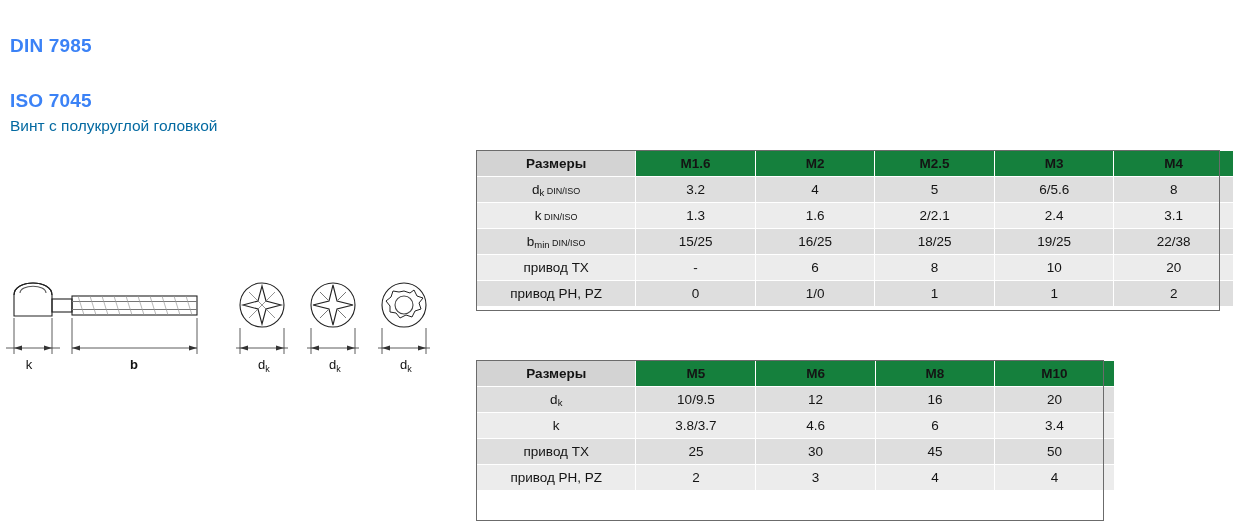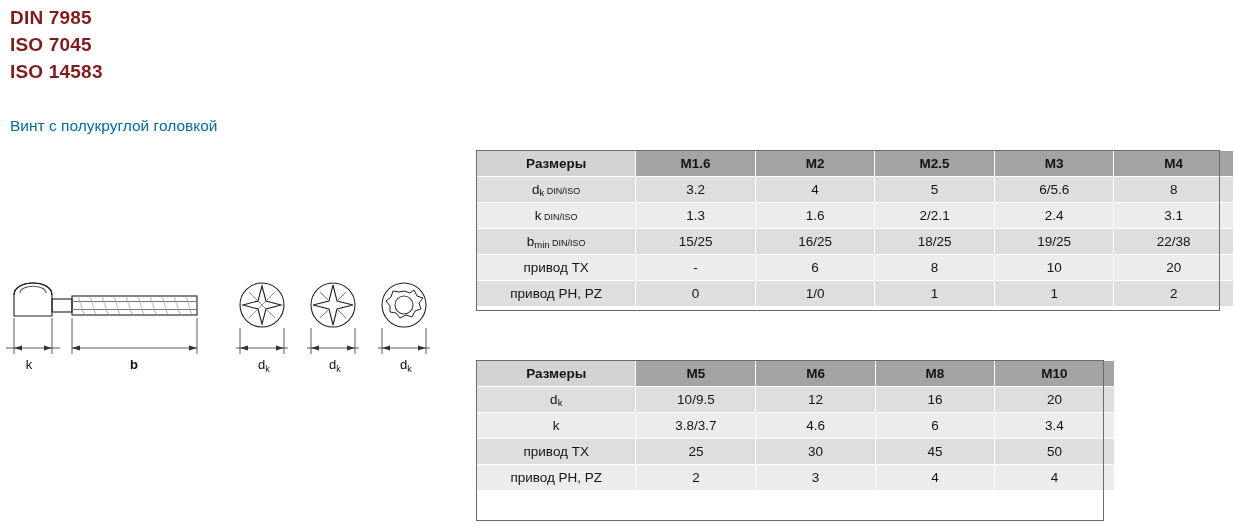--- a/index.html
+++ b/index.html
@@ -20,22 +20,23 @@
   .titles {
     position: absolute;
     left: 10px;
     top: 4px;
     width: 440px;
   }
   .std-line {
     font-size: 19px;
     font-weight: bold;
     line-height: 27px;
-    color: #7f1d1d;
+    color: #3b82f6;
     letter-spacing: 0.2px;
+    margin-top: 28px;
   }
   .subtitle {
     position: absolute;
     left: 10px;
     top: 117px;
     font-size: 15.5px;
     color: #0369a1;
     white-space: nowrap;
   }
 
@@ -64,21 +65,21 @@
     border: 1px solid #ffffff;
     text-align: center;
     vertical-align: middle;
     height: 25px;
     padding: 0 2px;
     background: #e8e8e8;
     font-weight: normal;
     color: #141414;
   }
   table.dims tr.header th {
-    background: #a3a3a3;
+    background: #15803d;
     font-weight: bold;
     font-size: 13.5px;
   }
   table.dims tr:nth-child(even) td {
     background: #dedede;
   }
   table.dims tr:nth-child(odd) td {
     background: #ececec;
   }
   table.dims td.label, table.dims th.label {
@@ -105,21 +106,20 @@
     border: 1.5px solid #6b6b6b;
     pointer-events: none;
   }
 </style>
 </head>
 <body>
 
 <div class="titles">
   <div class="std-line">DIN 7985</div>
   <div class="std-line">ISO 7045</div>
-  <div class="std-line">ISO 14583</div>
 </div>
 
 <div class="subtitle">Винт с полукруглой головкой</div>
 
 <div class="drawing">
   <svg width="460" height="120" viewBox="0 0 460 120">
     <g stroke="#222" fill="none" stroke-width="1.1">
 
       <path d="M14,25 C14,9 52,9 52,25 L52,46 L14,46 Z"></path>
       <path d="M14,25 C14,9 52,9 52,25"></path>

